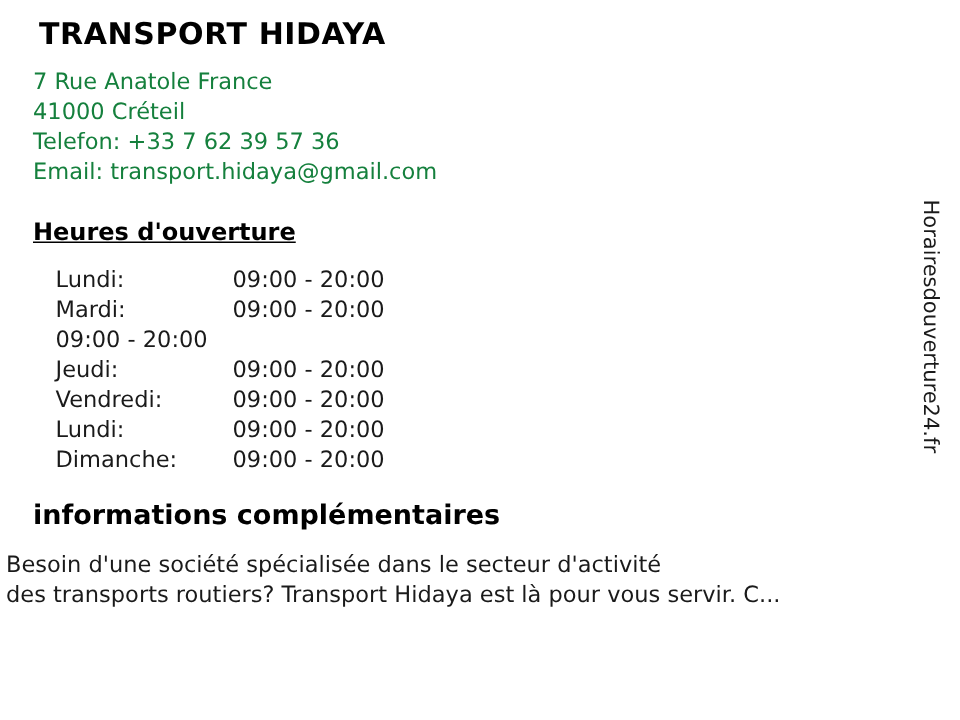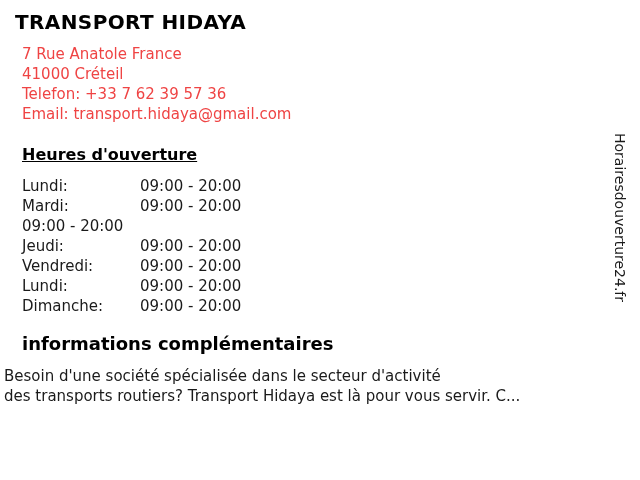--- a/index.html
+++ b/index.html
@@ -6,54 +6,54 @@
   html, body { width: 640px; height: 480px; }
   body {
     background: #ffffff;
     color: #000000;
     font-family: "DejaVu Sans", "Liberation Sans", sans-serif;
     position: relative;
     overflow: hidden;
   }
   .page-title {
     position: absolute;
-    left: 15px;
+    left: 26px;
     top: 10px;
     font-size: 20px;
     font-weight: bold;
     letter-spacing: 0.4px;
     white-space: nowrap;
   }
   .address-block {
     position: absolute;
     left: 22px;
     top: 44px;
     font-size: 15px;
     line-height: 20px;
-    color: #ef4444;
+    color: #15803d;
     white-space: nowrap;
   }
   .hours-heading {
     position: absolute;
     left: 22px;
     top: 145px;
     font-size: 16px;
     font-weight: bold;
     white-space: nowrap;
     text-decoration: underline;
   }
   .hours-table {
     position: absolute;
     left: 22px;
     top: 176px;
     font-size: 15px;
     line-height: 20px;
     color: #1a1a1a;
   }
-  .hours-row { display: flex; }
+  .hours-row { display: flex; margin-left: 15px; }
   .hours-day { width: 118px; white-space: nowrap; }
   .hours-time { white-space: nowrap; }
   .info-heading {
     position: absolute;
     left: 22px;
     top: 333px;
     font-size: 18px;
     font-weight: bold;
     white-space: nowrap;
   }

